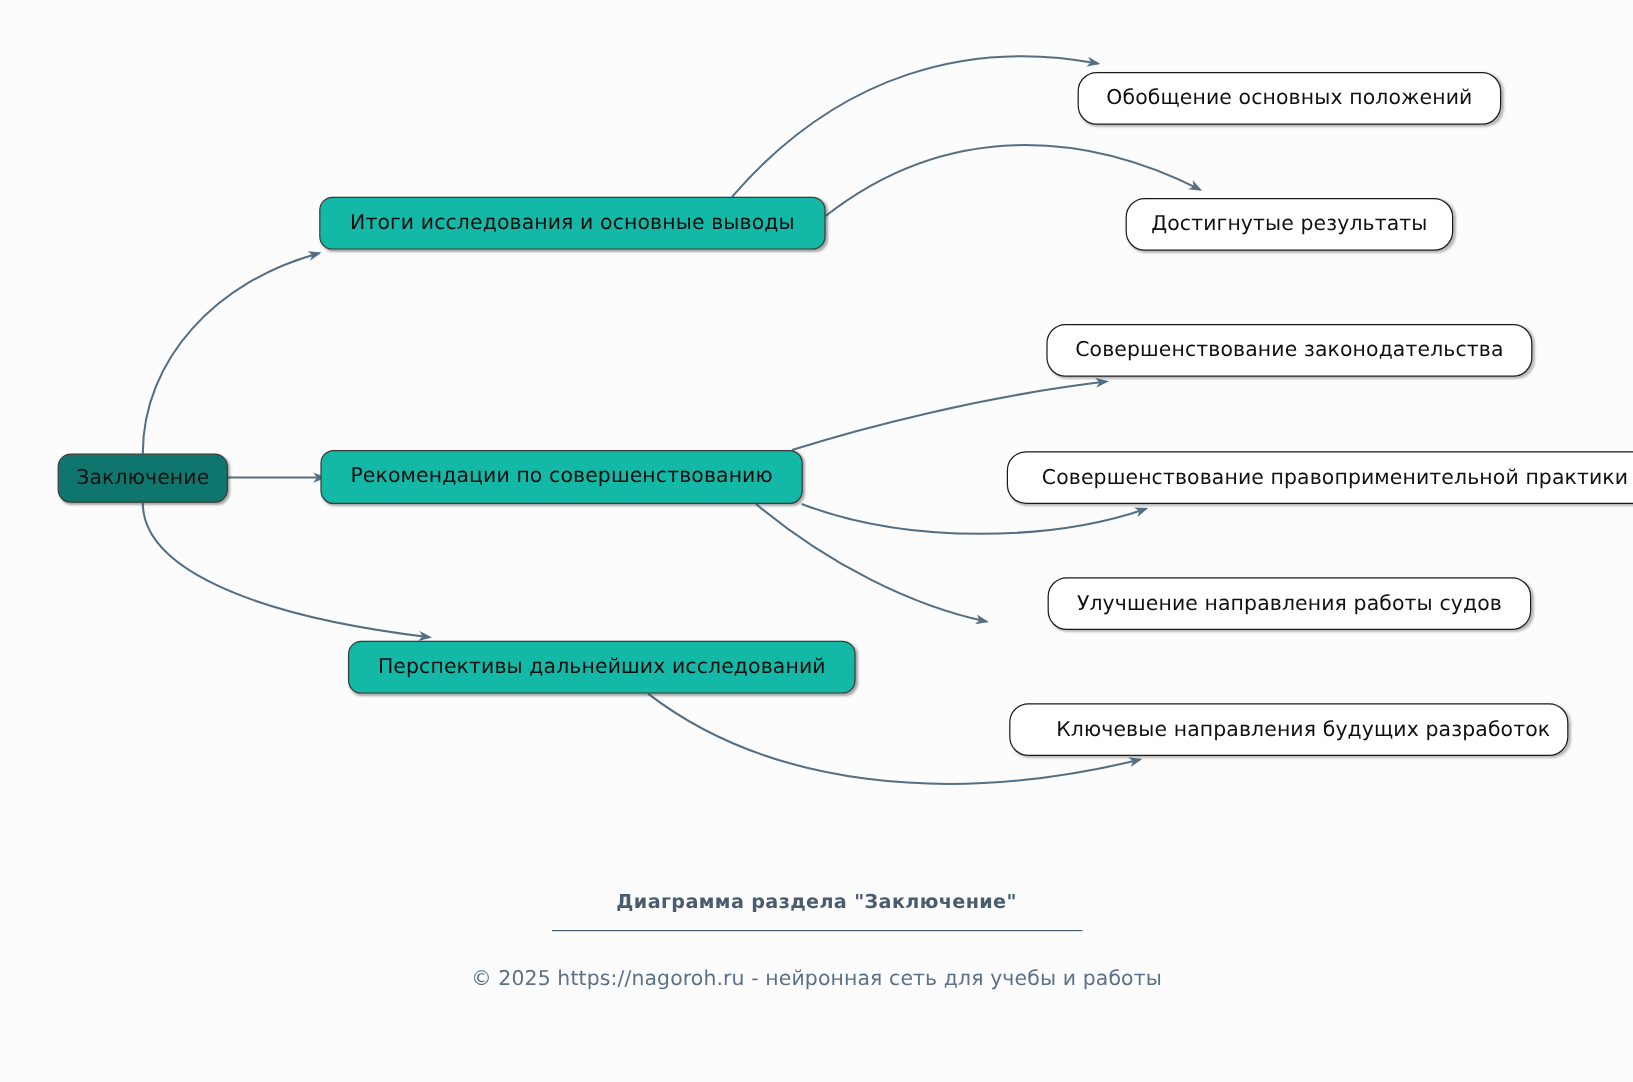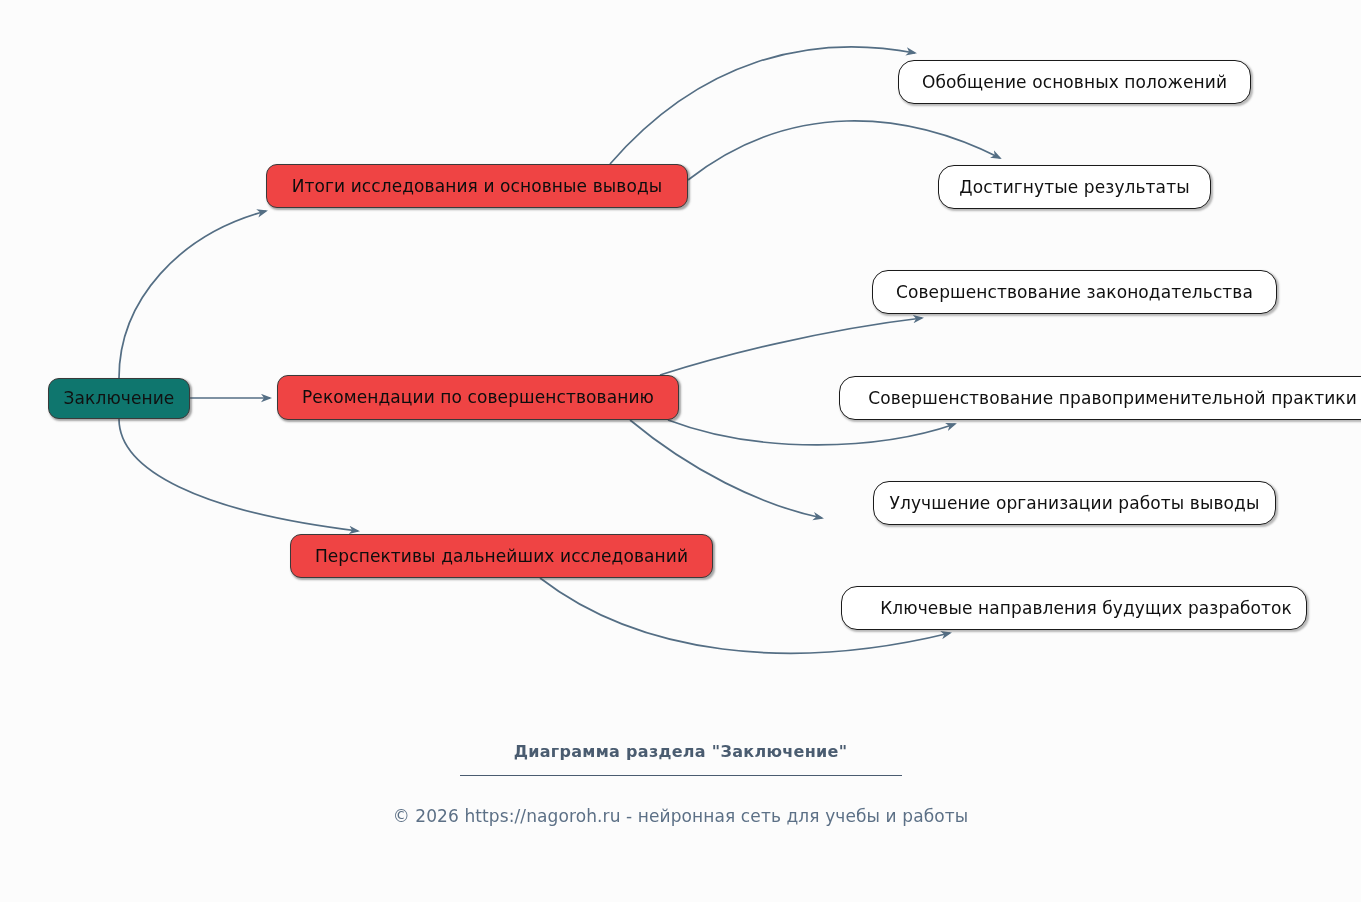--- a/index.html
+++ b/index.html
@@ -45,21 +45,21 @@
     letter-spacing: 0.1px;
   }
 
   .node-root {
     background: #0f766e;
     border: 1.3px solid #3a3a3a;
     box-shadow: 1.5px 1.5px 2px rgba(60,60,60,0.45);
   }
 
   .node-branch {
-    background: #ef4444;
+    background: #14b8a6;
     border: 1.3px solid #3a3a3a;
     box-shadow: 1.5px 1.5px 2px rgba(60,60,60,0.45);
     color: #0d0d0d;
   }
 
   .node-leaf {
     background: #ffffff;
     border: 1.4px solid #1b1b1b;
     border-radius: 16px;
     box-shadow: 1.5px 1.5px 2px rgba(80,80,80,0.40);
@@ -137,21 +137,21 @@
   <div class="diagram-layer">
 
     <div class="node node-root" style="left:48px; top:378px; width:142px; height:41px;">
       <span>Заключение</span>
     </div>
 
     <div class="node node-branch" style="left:266px; top:164px; width:422px; height:44px;">
       <span>Итоги исследования и основные выводы</span>
     </div>
 
-    <div class="node node-branch" style="left:277px; top:375px; width:402px; height:45px;">
+    <div class="node node-branch" style="left:267px; top:375px; width:402px; height:45px;">
       <span>Рекомендации по совершенствованию</span>
     </div>
 
     <div class="node node-branch" style="left:266px; top:534px; width:423px; height:44px;margin-left:24px;">
       <span>Перспективы дальнейших исследований</span>
     </div>
 
     <div class="node node-leaf" style="left:863px; top:60px; width:353px; height:44px;">
       <span>Обобщение основных положений</span>
     </div>
@@ -162,29 +162,29 @@
 
     <div class="node node-leaf" style="left:837px; top:270px; width:405px; height:44px;">
       <span>Совершенствование законодательства</span>
     </div>
 
     <div class="node node-leaf" style="left:804px; top:376px; width:547px; height:44px;">
       <span>Совершенствование правоприменительной практики</span>
     </div>
 
     <div class="node node-leaf" style="left:838px; top:481px; width:403px; height:44px;">
-      <span>Улучшение организации работы выводы</span>
+      <span>Улучшение направления работы судов</span>
     </div>
 
     <div class="node node-leaf" style="left:806px; top:586px; width:466px; height:44px;padding-left:24px;">
       <span>Ключевые направления будущих разработок</span>
     </div>
 
   </div>
 
   <div class="caption-wrap">
     <div class="caption-title">Диаграмма раздела "Заключение"</div>
     <div class="caption-rule"></div>
   </div>
 
-  <div class="footer-text">© 2026 https://nagoroh.ru - нейронная сеть для учебы и работы</div>
+  <div class="footer-text">© 2025 https://nagoroh.ru - нейронная сеть для учебы и работы</div>
 
 </div>
 
 </body></html>

